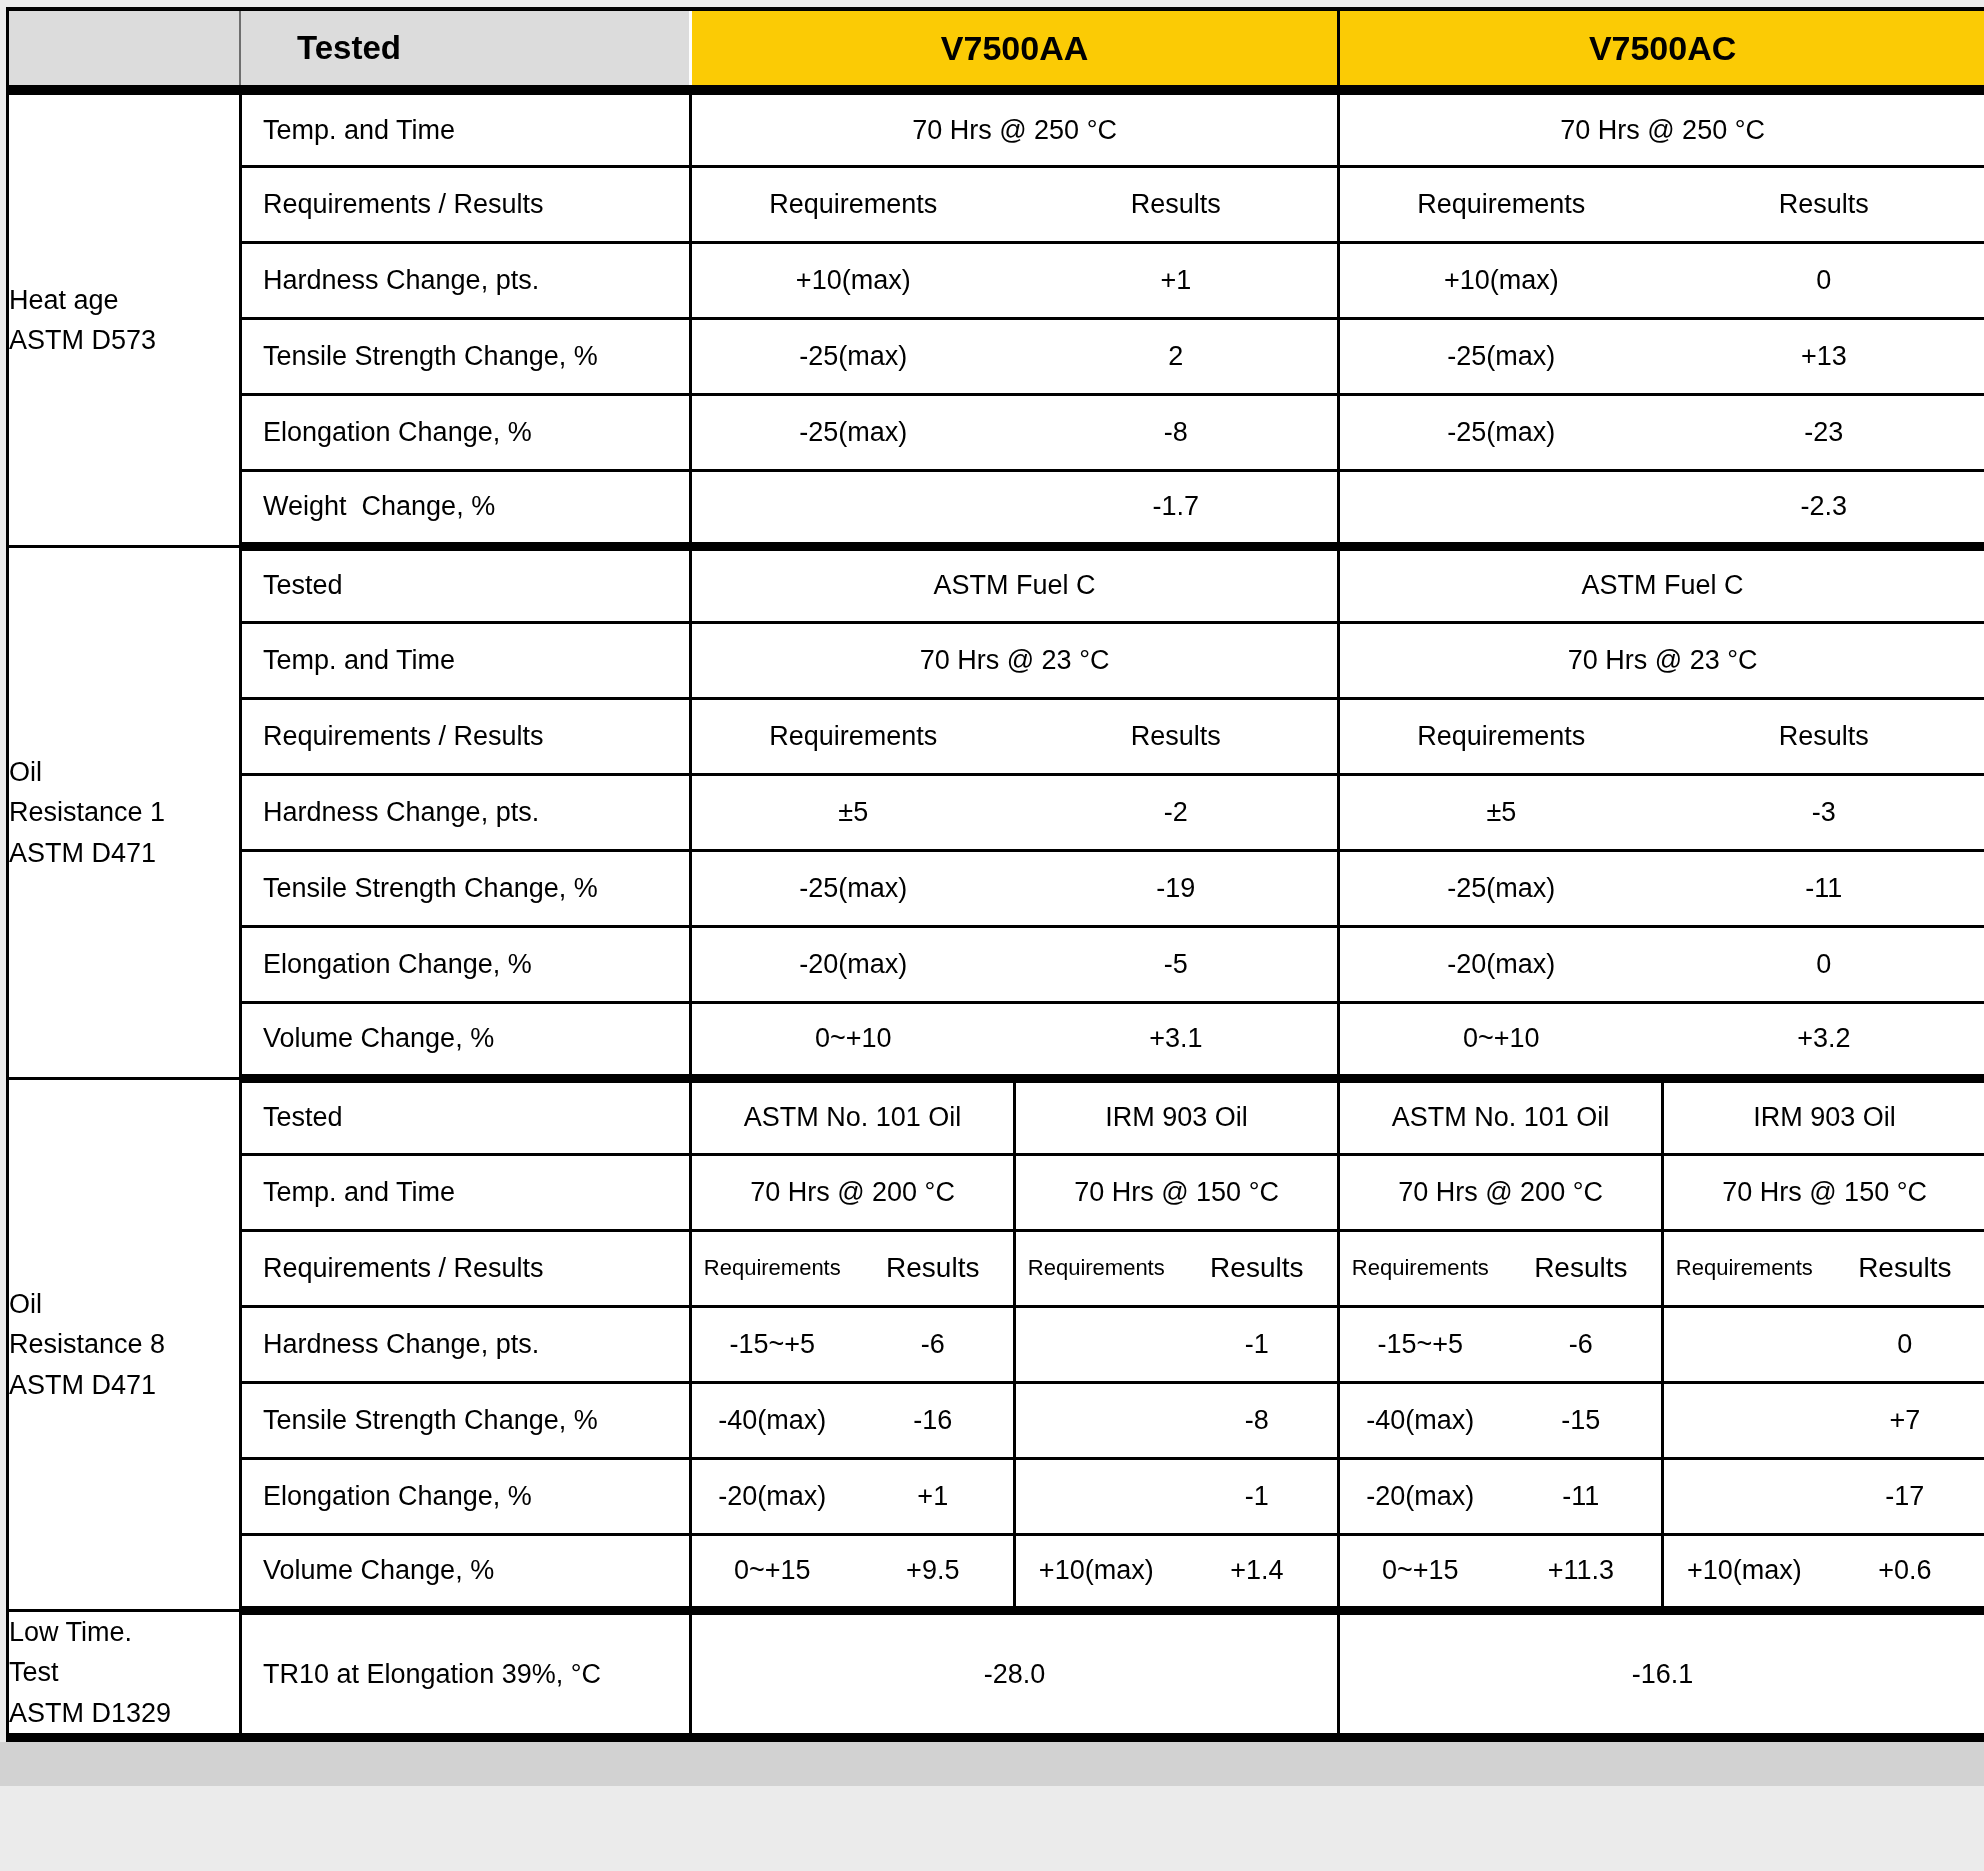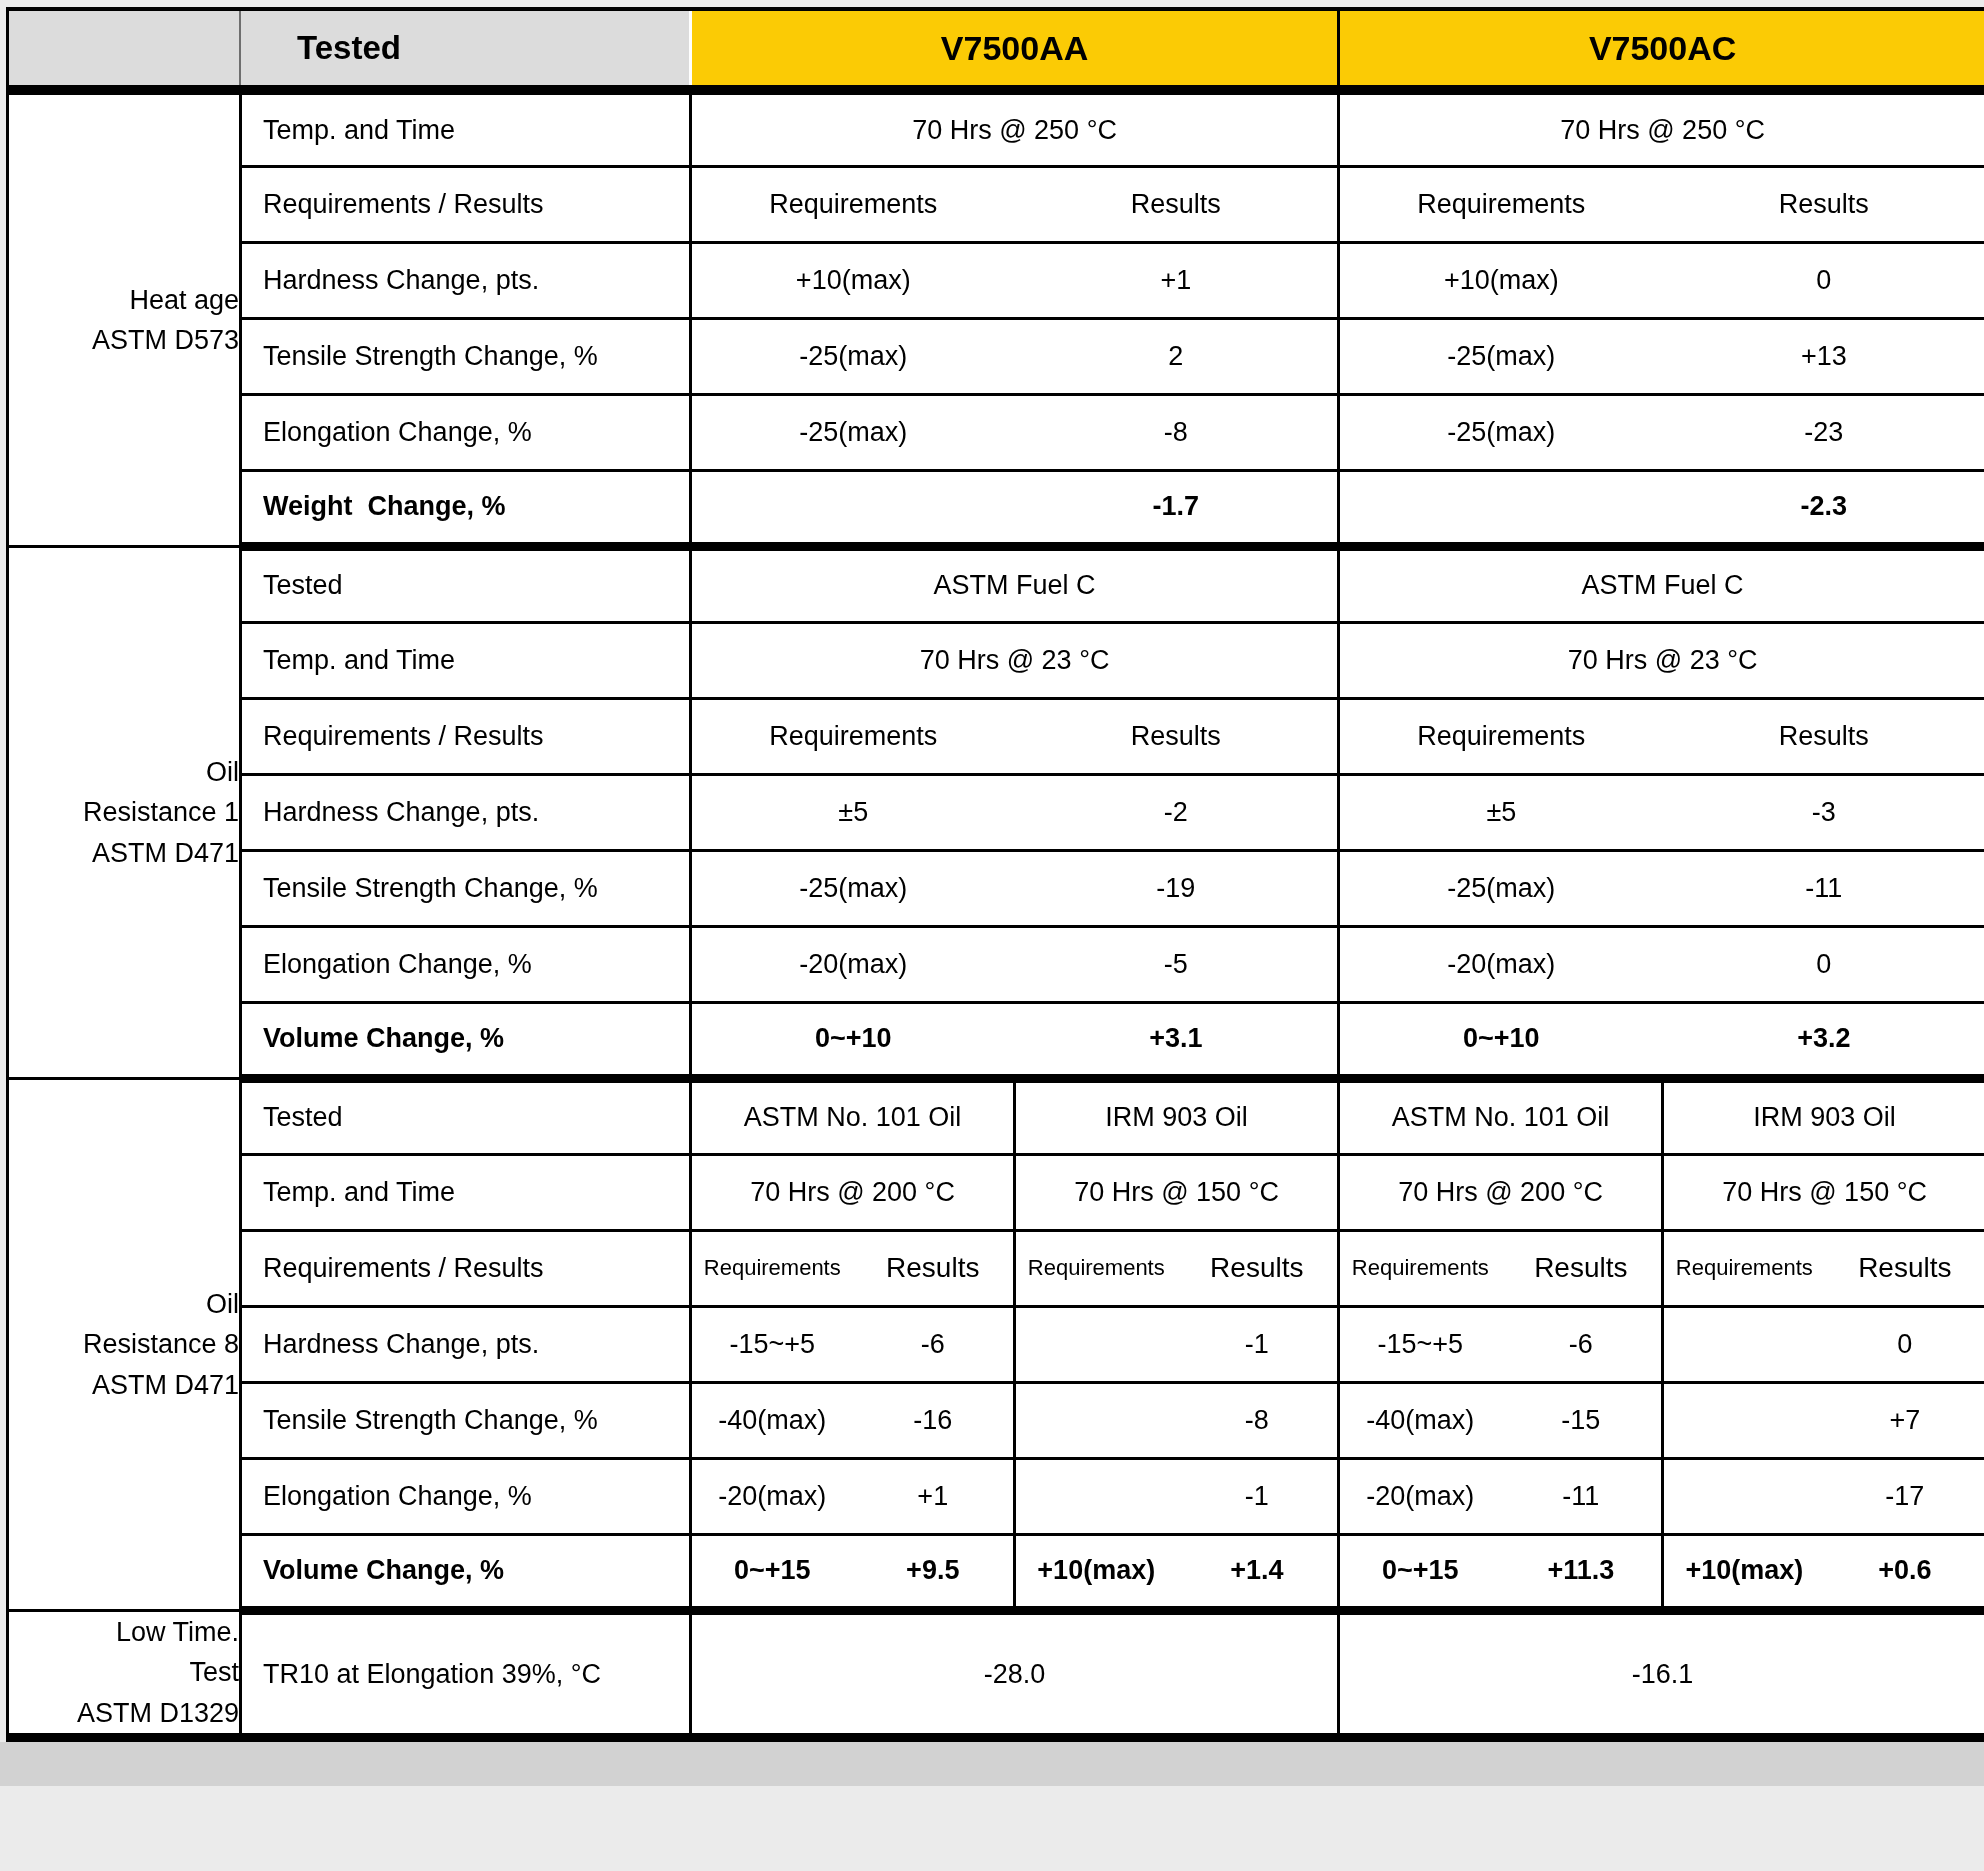--- a/index.html
+++ b/index.html
@@ -49,23 +49,23 @@
     content:"";position:absolute;left:230px;top:0;bottom:0;width:2.2px;
     background:#6e6e6e;
   }
   th.prod{background:var(--product_header_bg);}
   th.aa{border-left:3.7px solid #ffffff;}
   th.ac{border-left:3px solid var(--border);}
   td{
     border-bottom:3px solid var(--border);
     font-size:27px;
   }
-  tr.sec-end td{border-bottom:9.6px solid var(--border);font-weight:bold;}
+  tr.sec-end td{border-bottom:9.6px solid var(--border);}
   .bl{border-left:3px solid var(--border);}
-  .cat{text-align:right;line-height:1.5;}
+  .cat{text-align:left;line-height:1.5;}
   .prop{text-align:left;padding-left:21px;white-space:pre-wrap;margin-left:23px;}
   .val{text-align:center;}
   .rq{font-size:22px;text-align:center;}
   .rs{font-size:28px;text-align:center;}
   .shadow{width:1985px;height:44px;background:var(--shadow_strip);margin-left:-6px;}
 </style>
 </head>
 <body>
 
 <div class="page">

